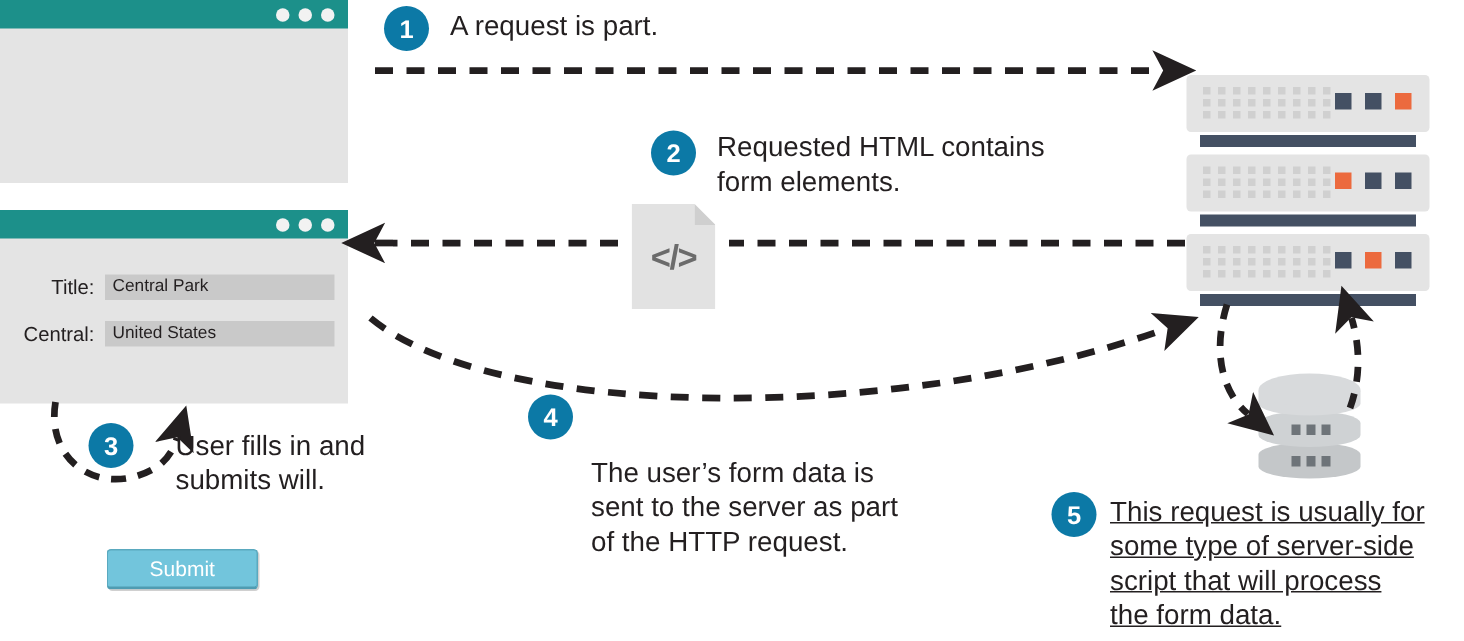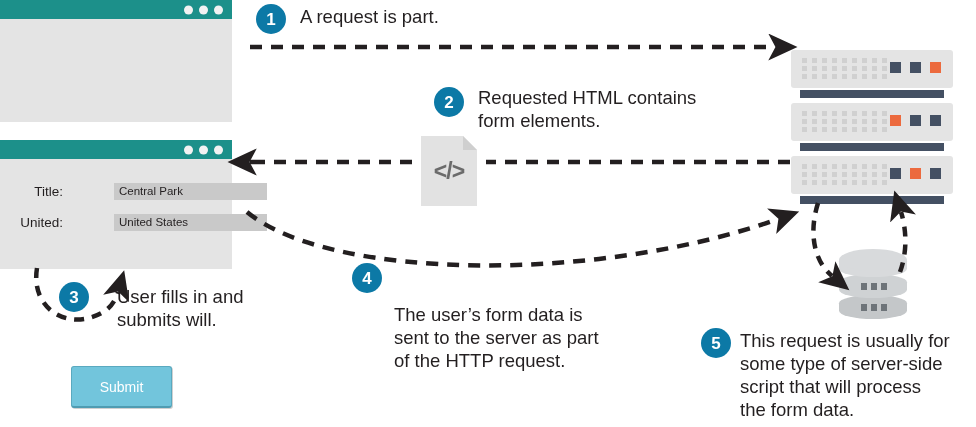--- a/index.html
+++ b/index.html
@@ -23,36 +23,36 @@
     display:flex;gap:6px;
   }
   .browser .dots i{
     display:block;width:9px;height:9px;border-radius:50%;
     background:#f2f2f2;
   }
   .browser .body{position:absolute;left:0;top:19px;right:0;bottom:0;}
 
   
   .form-row{
-    position:absolute;display:flex;align-items:center;gap:44px;
+    position:absolute;display:flex;align-items:center;
   }
   .form-label{
     width:63px;text-align:right;padding-right:7px;
     font-size:13.5px;color:#231f20;
     font-family:"Liberation Sans","DejaVu Sans",sans-serif;
   }
   .form-input{
     width:153px;height:17px;line-height:17px;
     background:#c9c9c9;color:#231f20;font-size:11.5px;
     padding-left:5px;box-sizing:border-box;
     white-space:nowrap;overflow:hidden;
   }
   .submit-btn{
     position:absolute;left:71px;top:226px;
-    width:101px;height:42px;
+    width:101px;height:27px;
     background:#72c5dc;
     border:1px solid #5aa9bf;
     border-bottom:2px solid #4f9cb2;
     border-radius:3px;
     color:#ffffff;font-size:14px;
     display:flex;align-items:center;justify-content:center;
     box-sizing:border-box;
     box-shadow:1px 1px 0 rgba(120,120,120,.35);
   }
 
@@ -141,21 +141,21 @@
         <i></i>
         <i></i>
       </span>
     </div>
     <div class="body">
       <div class="form-row" style="left:0px;top:24px;">
         <span class="form-label">Title:</span>
         <span class="form-input">Central Park</span>
       </div>
       <div class="form-row" style="left:0px;top:55px;">
-        <span class="form-label">United:</span>
+        <span class="form-label">Central:</span>
         <span class="form-input">United States</span>
       </div>
     </div>
     <div class="submit-btn" style="top:226px;">Submit</div>
   </div>
 
   <div class="codedoc">
     <div class="sheet"></div>
     <div class="fold"></div>
     <div class="glyph">&lt;/&gt;</div>
@@ -331,18 +331,18 @@
   <div class="badge" style="left:59px;top:282px;">3</div>
   <div class="caption" style="left:117px;top:285px;">User fills in and
 submits will.</div>
 
   <div class="badge" style="left:352px;top:263px;">4</div>
   <div class="caption" style="left:394px;top:264px;margin-top:39px;">The user’s form data is
 sent to the server as part
 of the HTTP request.</div>
 
   <div class="badge" style="left:701px;top:328px;">5</div>
-  <div class="caption" style="left:740px;top:329px;">This request is usually for
+  <div class="caption" style="left:740px;top:329px;text-decoration:underline;">This request is usually for
 some type of server-side
 script that will process
 the form data.</div>
 
 </div>
 
 </body></html>

